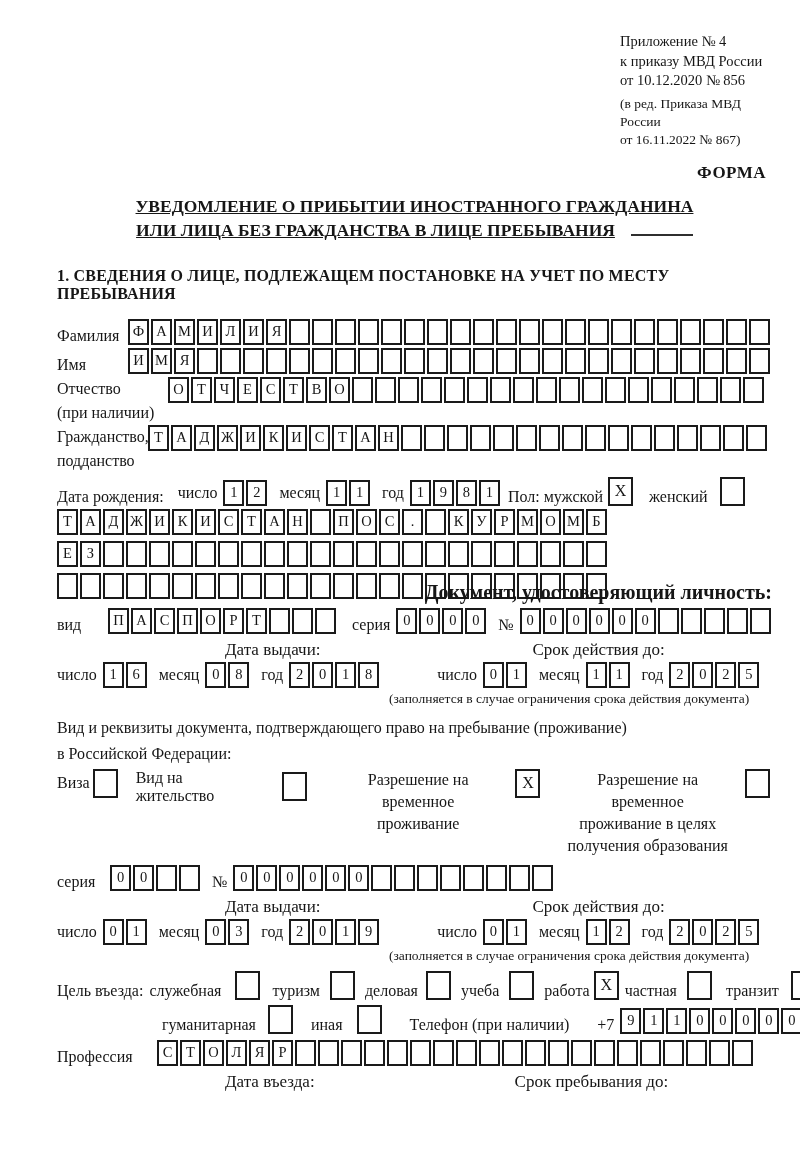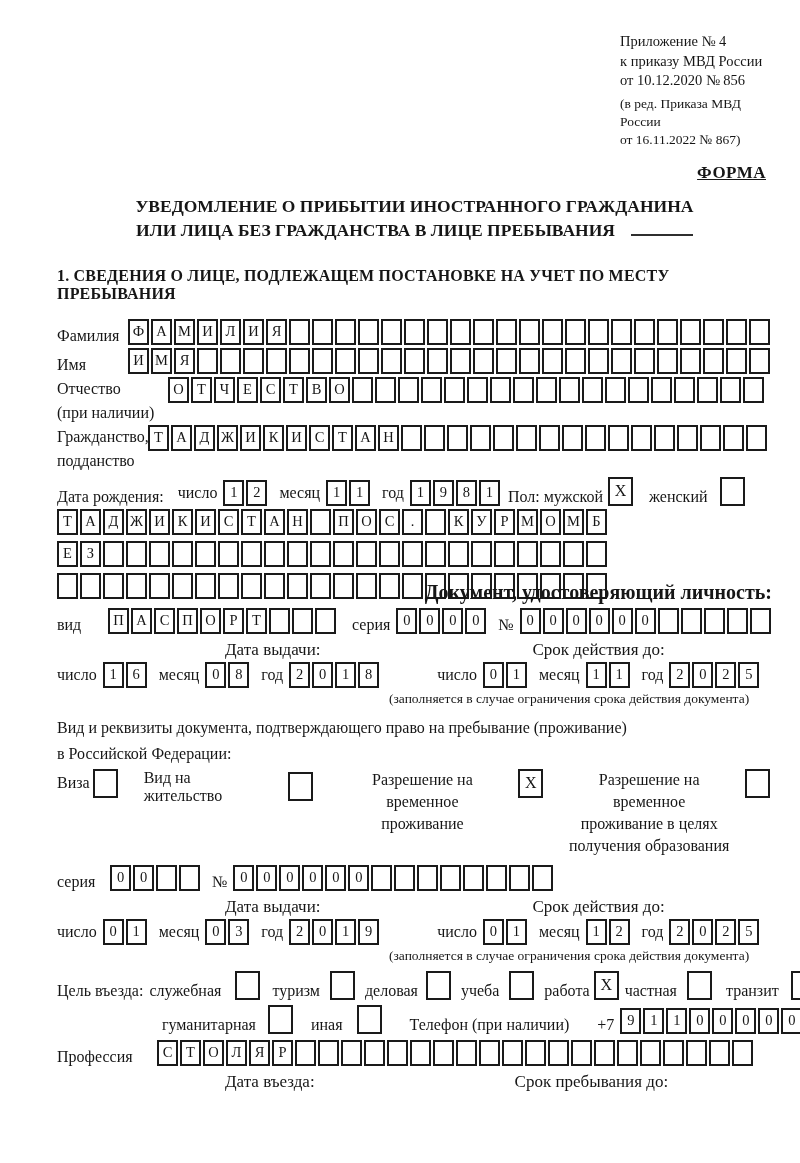--- a/index.html
+++ b/index.html
@@ -5,22 +5,22 @@
   html,body { margin:0; padding:0; background:#e8e8e8; }
   .page {
     position:relative; width:800px; height:1163px; margin:0 auto;
     background:#ffffff; color:#161616; overflow:hidden;
     font-family:"Liberation Serif","DejaVu Serif",serif;
     font-size:16px;
     padding:32px 28px 0 57px; box-sizing:border-box;
   }
   .appendix { margin-left:563px; font-size:14.5px; line-height:1.35; }
   .revision { margin-left:563px; font-size:13.5px; line-height:1.35; margin-top:4px; }
-  .forma { text-align:right; font-weight:bold; font-size:17px; margin-top:14px; padding-right:6px; letter-spacing:.5px;text-decoration:underline; }
-  .title { text-align:center; font-weight:bold; font-size:17.5px; line-height:1.35; margin-top:12px; }
+  .forma { text-align:right; font-weight:bold; font-size:17px; margin-top:14px; padding-right:6px; letter-spacing:.5px; }
+  .title { text-align:center; font-weight:bold; font-size:17.5px; line-height:1.35; margin-top:12px;text-decoration:underline; }
   .blankline { display:inline-block; width:62px; height:2px; background:#2f2f2f; vertical-align:baseline; margin-left:16px; }
   .sec1 { font-weight:bold; font-size:16px; margin-top:24px; margin-bottom:16px; letter-spacing:.2px; }
 
   .row { display:flex; align-items:flex-end; margin-bottom:3px; }
   .row.top { align-items:flex-start; }
   .lbl { flex:none; }
   .lblcol { flex:none; line-height:24px; }
   .boxes { display:inline-flex; flex-wrap:nowrap; }
   .bx {
     box-sizing:border-box; flex:none; width:21px; height:26px;
@@ -403,21 +403,21 @@
   <div class="mt10" style="margin-top:12px">Вид и реквизиты документа, подтверждающего право на пребывание (проживание)</div>
   <div style="margin-top:8px">в Российской Федерации:</div>
 
   <div class="row top" style="margin-top:6px">
     <span class="inline">
       <span>Виза</span>
       <span class="boxes cbs" style="margin-left:3px">
           <span class="bx"></span>
         </span>
     </span>
-    <span class="inline" style="margin-left:24px">
+    <span class="inline" style="margin-left:16px">
       <span>Вид на жительство</span>
       <span class="boxes cbs" style="margin-left:22px">
           <span class="bx"></span>
         </span>
     </span>
     <span class="opt" style="margin-left:24px">
       <span class="cap">
         <div>Разрешение на временное</div>
         <div>проживание</div>
       </span>

